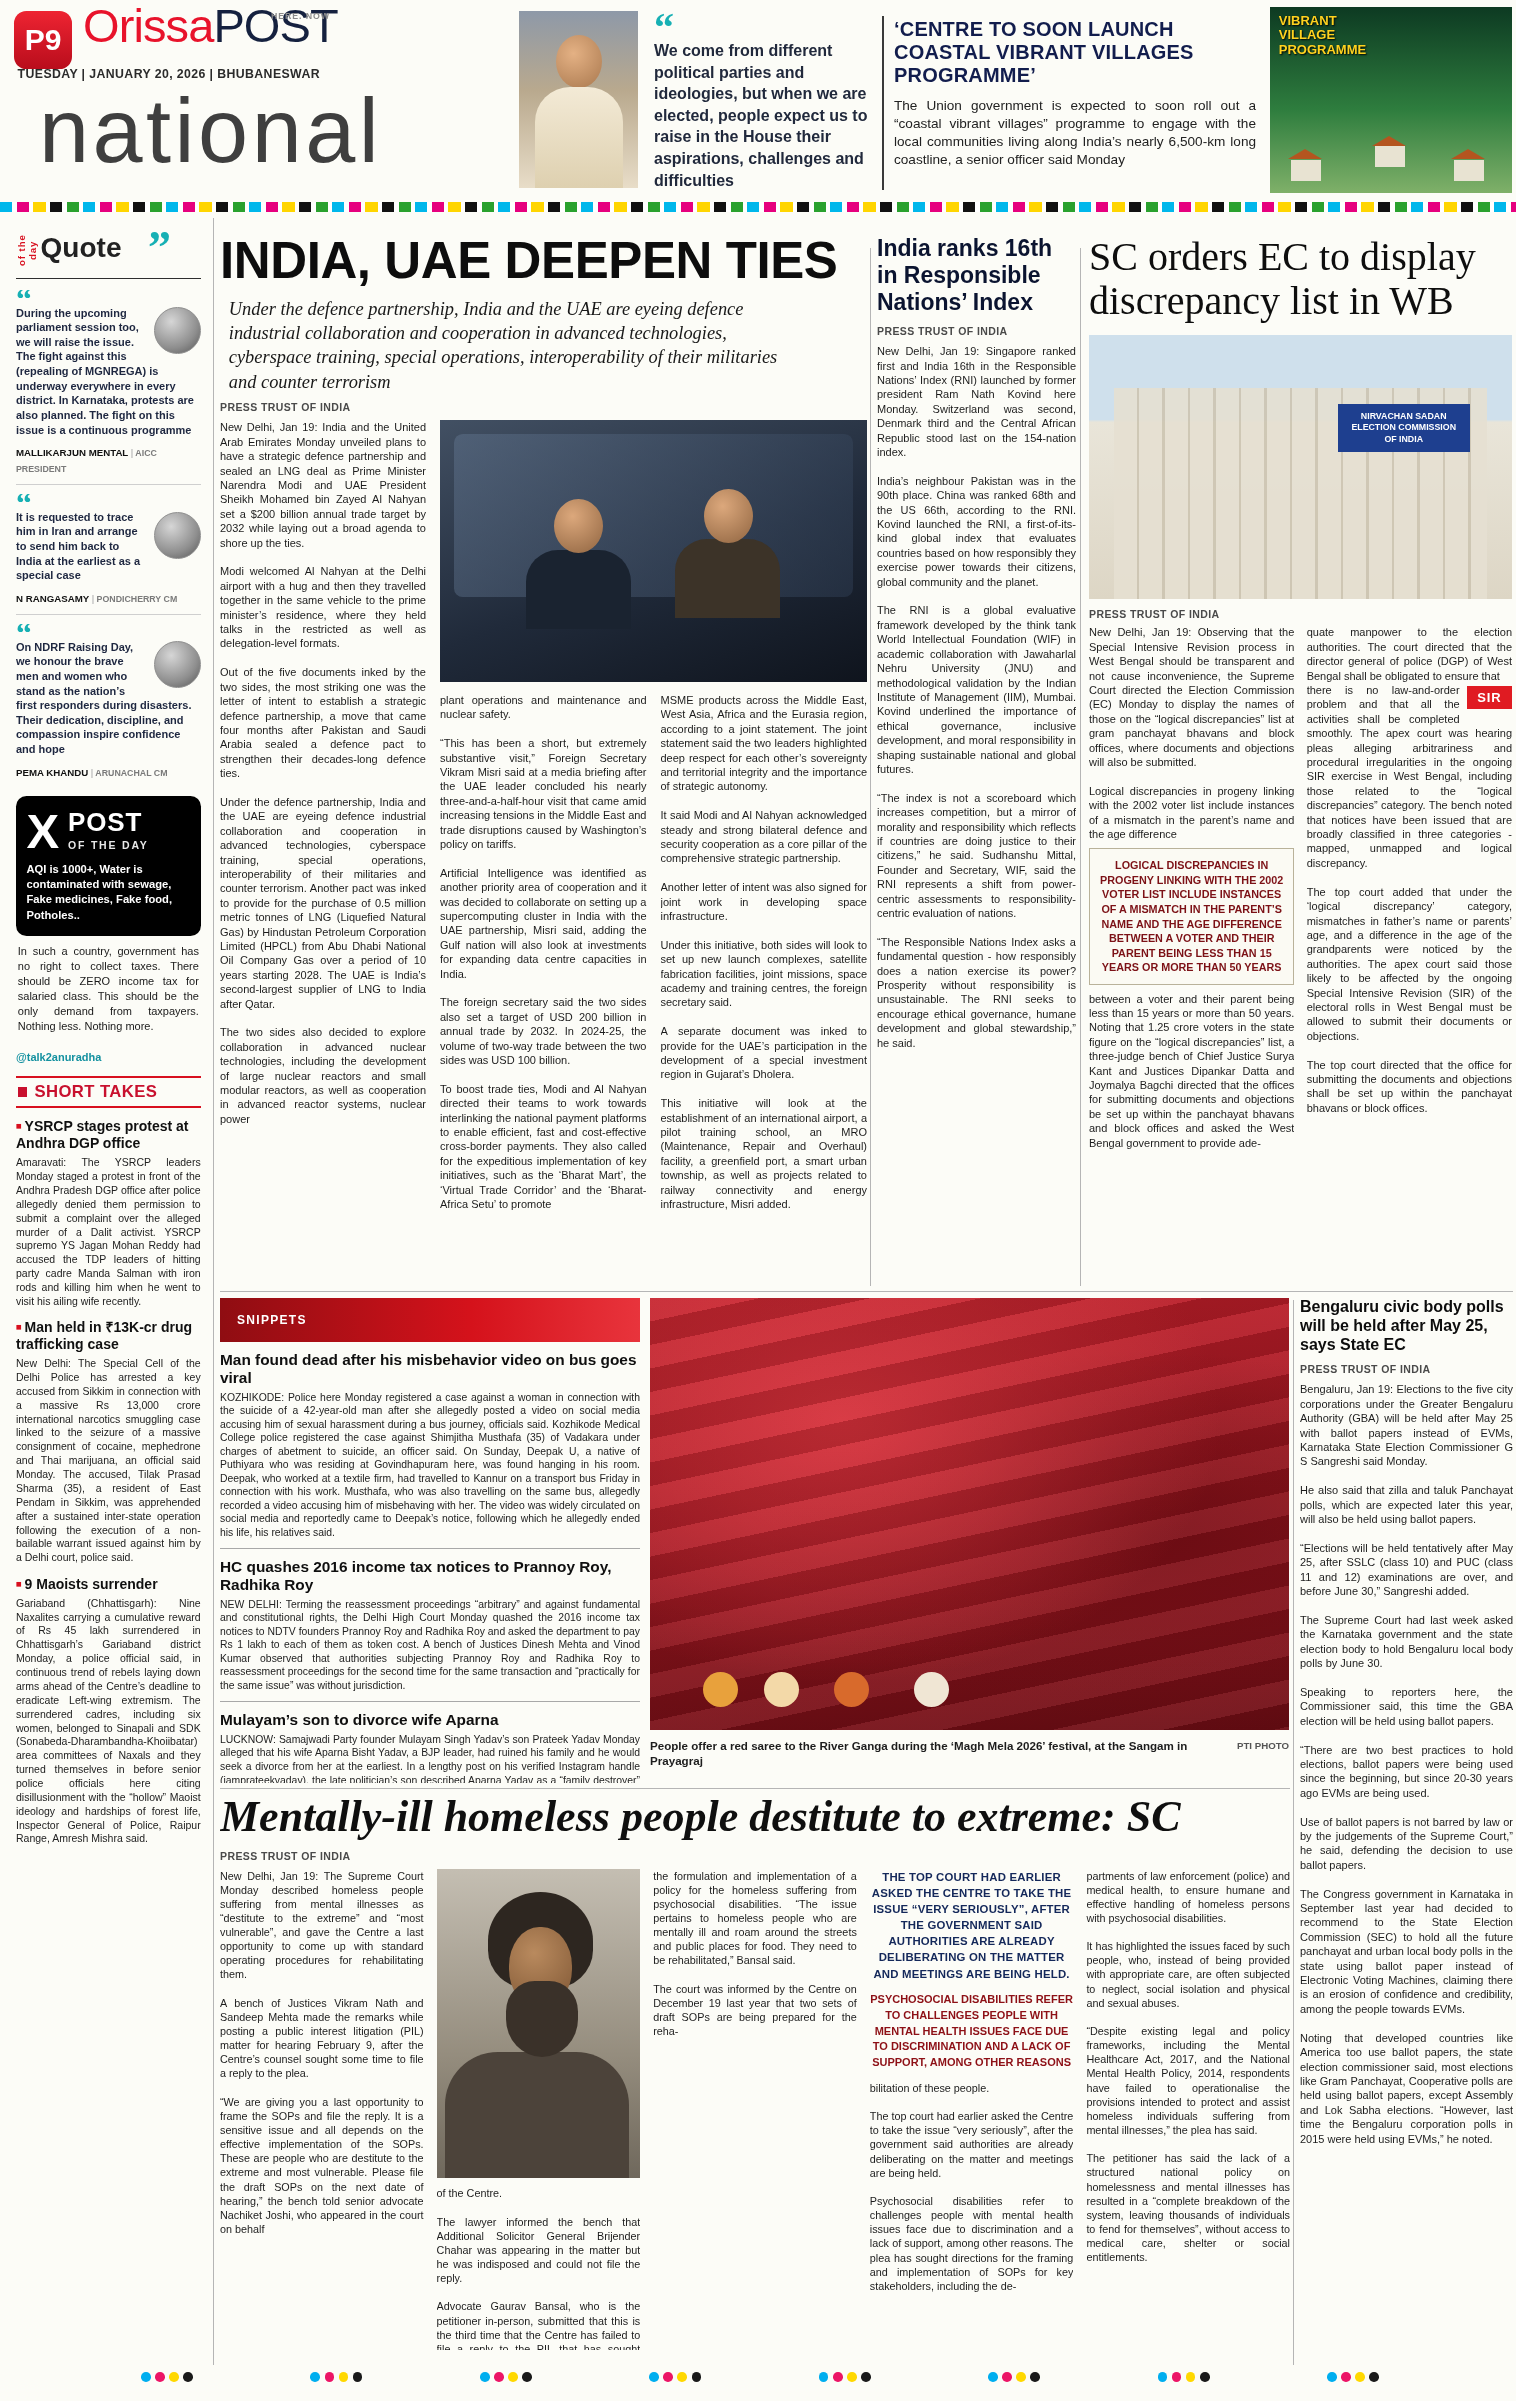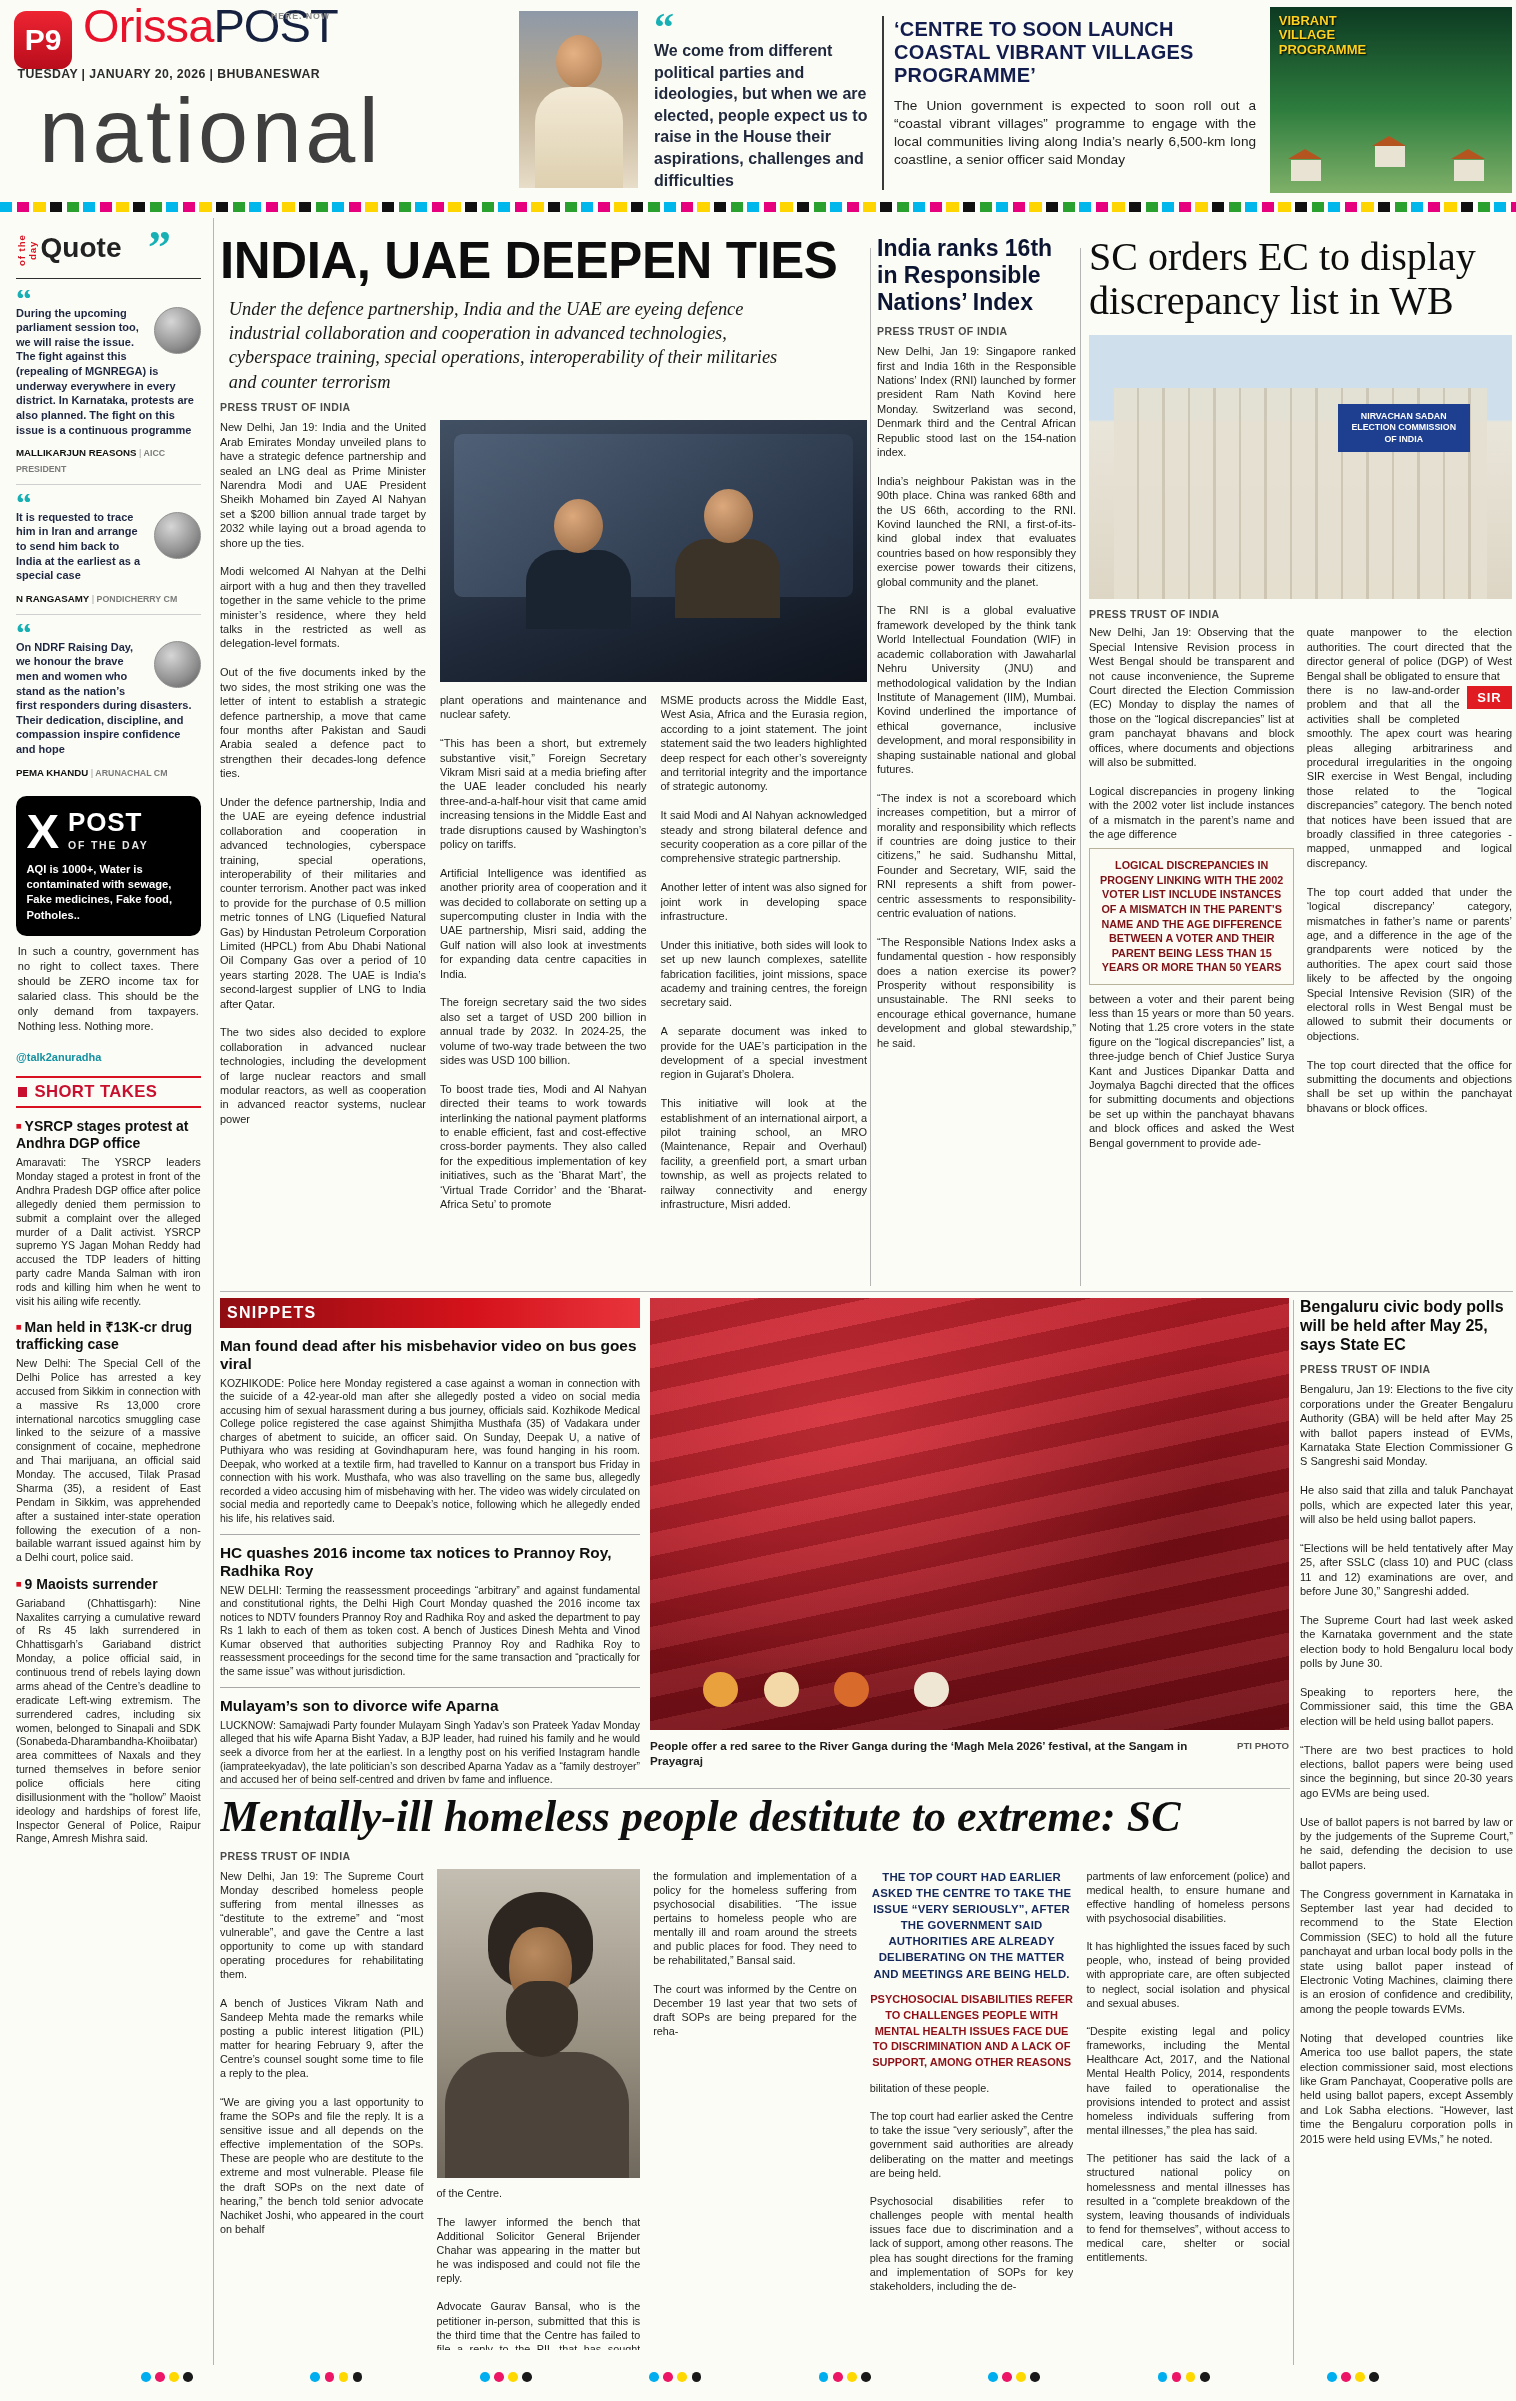--- a/index.html
+++ b/index.html
@@ -95,21 +95,21 @@
 .ec-bldg{position:absolute;left:6%;right:6%;top:20%;bottom:0;background:repeating-linear-gradient(90deg,#e6e0d2 0 23px,#cdc5b2 23px 25.5px),repeating-linear-gradient(0deg,#e6e0d2 0 19.3px,#cdc5b2 19.3px 22px);opacity:.9}
 .ec-sign{position:absolute;right:10%;top:26%;width:132px;background:#1e3f8f;color:#fff;padding:7px 5.3px;text-align:center;font-size:8.8px;font-weight:bold;line-height:1.3;white-space:pre-line}
 .scec .byline{margin:8.8px 0 5.3px}
 .scec-cols{display:flex;gap:12.3px;height:620px}
 .scec-cols .col{flex:1;height:100%;overflow:hidden}
 .callout{border:1.8px solid #b9b29a;background:#fbfaf3;margin:7px 0;padding:8.8px 7px;font-size:10.8px;font-weight:bold;color:#7c1116;text-align:center;line-height:1.35}
 .sir-badge{float:right;background:#e01b22;color:#fff;font-weight:900;font-size:13px;padding:4.4px 10.5px;margin:2.6px 0 5.3px 7px;letter-spacing:0.9px}
 
 
 .snippets{position:absolute;left:220px;top:1298px;width:420px;height:485px;overflow:hidden}
-.snip-bar{height:30px;background:linear-gradient(90deg,#8f0d12,#d5121b 60%,#e8343c);color:#fff;font-weight:900;font-size:16px;letter-spacing:1.3px;display:flex;align-items:center;padding-left:7px}
+.snip-bar{height:44px;background:linear-gradient(90deg,#8f0d12,#d5121b 60%,#e8343c);color:#fff;font-weight:900;font-size:12px;letter-spacing:1.3px;display:flex;align-items:center;padding-left:17px}
 .snip-item{padding-top:8.8px}
 .snip-item + .snip-item{border-top:0.9px solid #a8a8a8;margin-top:8.8px}
 .snip-item h4{font-size:15.4px;line-height:1.15;color:#0f0f0f;margin-bottom:4.4px}
 .snip-body{font-size:10.4px;line-height:1.3;color:#222;text-align:justify}
 
 
 .mela{position:absolute;left:650px;top:1298px;width:639px}
 .photo-mela{position:relative;width:100%;height:432px;background:radial-gradient(ellipse at 30% 28%,#d6303a,rgba(0,0,0,0) 60%),radial-gradient(ellipse at 78% 55%,#7d0e16,rgba(0,0,0,0) 55%),linear-gradient(175deg,#c01f2a 0%,#9e1620 50%,#6e0d14 100%);overflow:hidden}
 .mela-wave{position:absolute;inset:0;background:repeating-linear-gradient(168deg,rgba(255,255,255,.06) 0 23px,rgba(0,0,0,.14) 23px 46px)}
 .mela-fig{position:absolute;bottom:23px;width:35px;height:35px;border-radius:50%}
@@ -191,21 +191,21 @@
       <span class="qod-vert">of the day</span>
       <span class="qod-title">Quote</span>
       <span class="qod-mark">”</span>
     </div>
 
     <div class="q-item">
       <span class="q-glyph"></span>
       <span class="q-photo"></span>
       <p class="q-text">During the upcoming parliament session too, we will raise the issue. The fight against this (repealing of MGNREGA) is underway everywhere in every district. In Karnataka, protests are also planned. The fight on this issue is a continuous programme</p>
       <div class="attrib">
-        <span class="a-name">MALLIKARJUN REASONS</span><span class="a-role">AICC PRESIDENT</span>
+        <span class="a-name">MALLIKARJUN MENTAL</span><span class="a-role">AICC PRESIDENT</span>
       </div>
     </div>
 
     <div class="q-item">
       <span class="q-glyph"></span>
       <span class="q-photo"></span>
       <p class="q-text">It is requested to trace him in Iran and arrange to send him back to India at the earliest as a special case</p>
       <div class="attrib">
         <span class="a-name">N RANGASAMY</span><span class="a-role">PONDICHERRY CM</span>
       </div>

